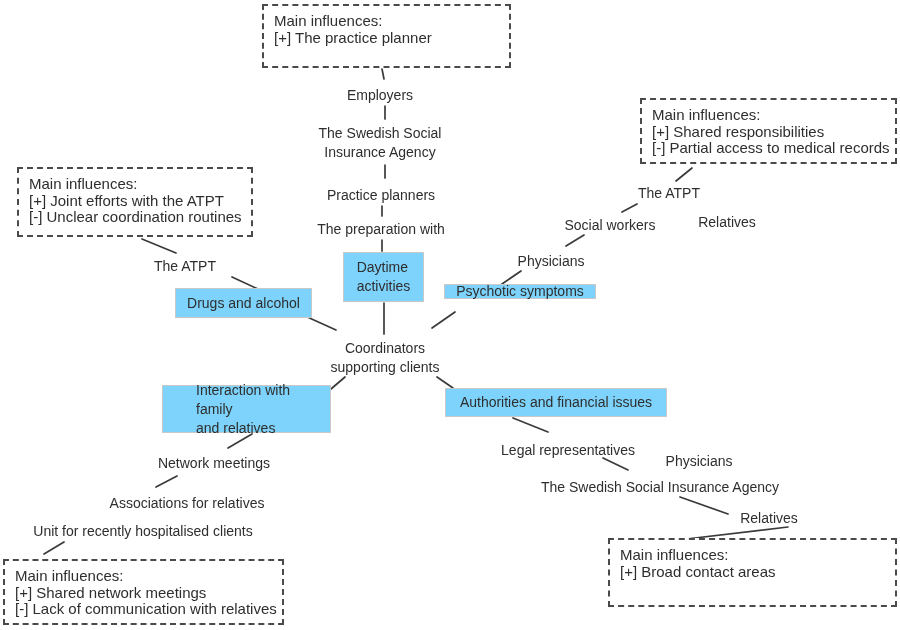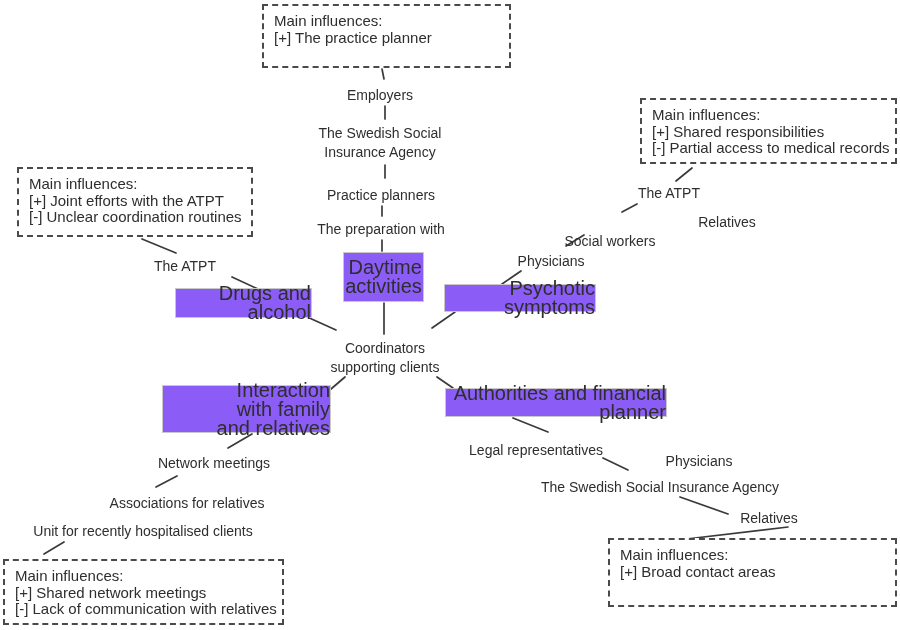--- a/index.html
+++ b/index.html
@@ -15,27 +15,27 @@
     position:absolute;
     transform:translateX(-50%);
     white-space:pre-line;
     text-align:center;
     font-size:14px;
     line-height:19px;
     color:#2e2e2e;
   }
   .gnode{
     position:absolute;
-    background:#8b5cf6;
+    background:#7dd3fc;
     border:1px solid #c9c9c9;
     display:flex;
     align-items:center;
     justify-content:center;
-    text-align:right;
-    font-size:20px;
+    text-align:left;
+    font-size:14px;
     line-height:19px;
     white-space:pre-line;
     box-sizing:border-box;
     color:#2e2e2e;
   }
   .inf{
     position:absolute;
     border:2px dashed #4a4a4a;
     background:#ffffff;
     box-sizing:border-box;
@@ -48,36 +48,36 @@
   svg.wires{position:absolute;left:0;top:0;pointer-events:none;}
   svg.wires line{stroke:#3a3a3a;stroke-width:1.7;stroke-linecap:round;}
 
   
   .p-employers{left:380px;top:86px;}
   .p-ssia-top{left:380px;top:124px;}
   .p-practice{left:381px;top:178px;margin-top:8px;}
   .p-prep{left:381px;top:220px;}
   .p-atpt-left{left:185px;top:257px;}
   .p-phys-right{left:551px;top:252px;}
-  .p-social{left:610px;top:216px;margin-top:16px;}
+  .p-social{left:610px;top:216px;}
   .p-atpt-right{left:669px;top:184px;}
   .p-rel-right{left:727px;top:213px;}
   .p-center{left:385px;top:339px;}
   .p-network{left:214px;top:454px;}
   .p-assoc{left:187px;top:494px;}
   .p-unit{left:143px;top:522px;}
-  .p-legal{left:536px;top:441px;}
+  .p-legal{left:568px;top:441px;}
   .p-phys-bot{left:699px;top:452px;}
   .p-ssia-bot{left:660px;top:478px;}
   .p-rel-bot{left:769px;top:509px;}
 
   
   .g-daytime{left:343px;top:252px;width:81px;height:50px;}
   .g-drugs{left:175px;top:288px;width:137px;height:30px;}
-  .g-psychotic{left:444px;top:284px;width:152px;height:28px;}
+  .g-psychotic{left:444px;top:284px;width:152px;height:15px;}
   .g-interaction{left:162px;top:385px;width:169px;height:48px;padding-left:33px;}
   .g-authorities{left:445px;top:388px;width:222px;height:29px;}
 
   
   .i-top{left:262px;top:4px;width:249px;height:64px;}
   .i-left{left:17px;top:167px;width:236px;height:70px;}
   .i-right{left:640px;top:98px;width:257px;height:66px;}
   .i-bl{left:3px;top:559px;width:281px;height:66px;}
   .i-br{left:608px;top:538px;width:289px;height:69px;}
 </style>
@@ -148,21 +148,21 @@
   <div class="lbl p-social">Social workers</div>
   <div class="lbl p-atpt-right">The ATPT</div>
   <div class="lbl p-rel-right">Relatives</div>
 
   <div class="gnode g-daytime">Daytime
 activities</div>
   <div class="gnode g-drugs">Drugs and alcohol</div>
   <div class="gnode g-psychotic">Psychotic symptoms</div>
   <div class="gnode g-interaction">Interaction with family
 and relatives</div>
-  <div class="gnode g-authorities">Authorities and financial planner</div>
+  <div class="gnode g-authorities">Authorities and financial issues</div>
 
   <div class="lbl p-center">Coordinators
 supporting clients</div>
 
   <div class="lbl p-network">Network meetings</div>
   <div class="lbl p-assoc">Associations for relatives</div>
   <div class="lbl p-unit">Unit for recently hospitalised clients</div>
 
   <div class="lbl p-legal">Legal representatives</div>
   <div class="lbl p-phys-bot">Physicians</div>

